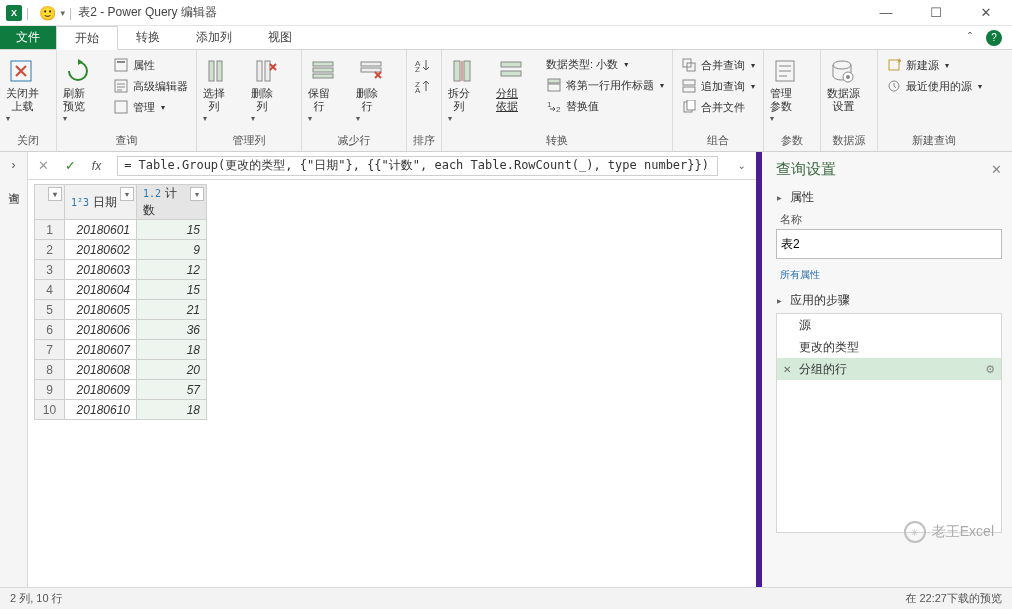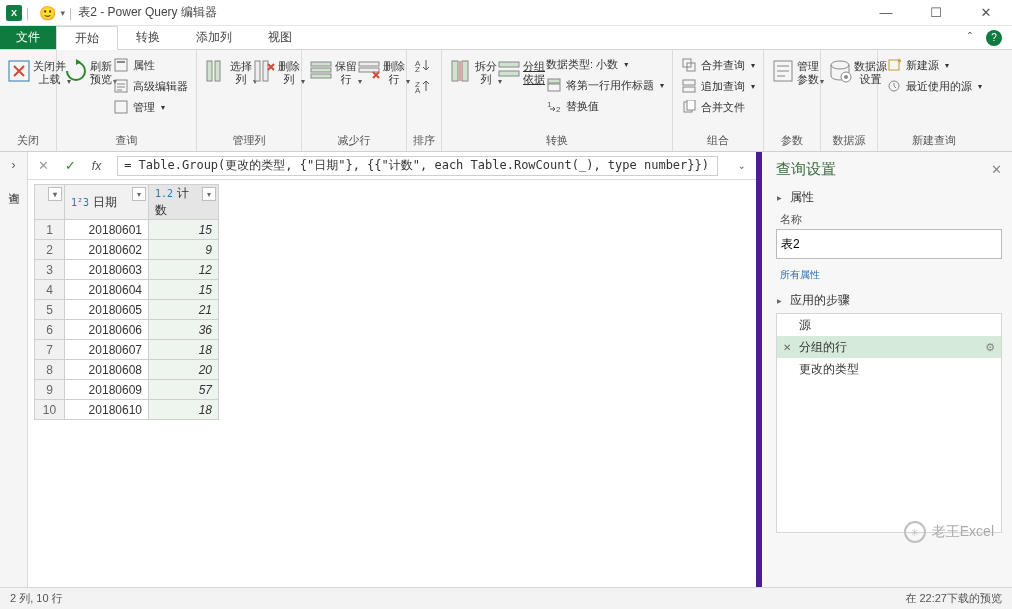--- a/index.html
+++ b/index.html
@@ -21,21 +21,21 @@
   .tabs .tab { padding:0 18px; display:flex; align-items:center; color:#444; }
   .tabs .tab.active { border:1px solid #d4d4d4; border-bottom:1px solid #fff; margin-bottom:-1px; background:#fff; }
   .tabs .help { margin-left:auto; display:flex; align-items:center; gap:14px; padding-right:10px; color:#555;}
   .tabs .help .q { width:16px; height:16px; border-radius:50%; background:#0f7b3e; color:#fff; display:flex; align-items:center; justify-content:center; font-size:10px;}
 
   
   .ribbon { background:#f5f5f5; border-bottom:1px solid #d0d0d0; display:flex; height:102px; }
   .rgroup { display:flex; flex-direction:column; border-right:1px solid #dcdcdc; padding:4px 6px 0 6px; }
   .rgroup .buttons { flex:1; display:flex; align-items:flex-start; gap:4px; }
   .rgroup .gname { text-align:center; font-size:11px; color:#555; padding:2px 0 3px; }
-  .vbtn { display:flex; flex-direction:row; align-items:flex-end; width:44px; padding-top:2px; gap:1px; }
+  .vbtn { display:flex; flex-direction:column; align-items:flex-start; width:44px; padding-top:2px; gap:1px; }
   .vbtn .ic { width:30px; height:30px; display:flex; align-items:center; justify-content:center; }
   .vbtn .lb { font-size:11px; line-height:13px; text-align:center; color:#333; }
   .vbtn .dd { font-size:8px; color:#555; }
   .stack { display:flex; flex-direction:column; gap:3px; padding-top:2px;}
   .hbtn { display:flex; align-items:center; gap:4px; font-size:11px; white-space:nowrap; padding:1px 2px;}
   .hbtn .ic { width:16px; height:16px; display:flex; align-items:center; justify-content:center; }
   svg { display:block; }
 
   
   .main { flex:1; display:flex; min-height:0; background:#fff;}
@@ -55,21 +55,21 @@
   table.grid { border-collapse:collapse; font-size:12px;}
   table.grid th, table.grid td { border:1px solid #cfcfcf; height:20px; }
   table.grid th.rowh { width:30px; background:#f1f1f1; color:#666; font-weight:normal; text-align:center;}
   table.grid th.colh { background:#f1f1f1; text-align:left; position:relative; padding:0 18px 0 6px; font-weight:normal;}
   table.grid th.colh.sel { background:#e5e5e5;}
   table.grid th.colh .dd { position:absolute; right:2px; top:2px; width:14px; height:14px; border:1px solid #bfbfbf; background:#fff; display:flex; align-items:center; justify-content:center; font-size:8px; color:#666;}
   table.grid th.colh .tic { color:#2a7ab0; font-size:10px; margin-right:4px; font-family:monospace;}
   table.grid th.corner { width:30px; background:#f1f1f1; position:relative;}
   table.grid th.corner .dd { position:absolute; right:2px; top:2px; width:14px; height:14px; border:1px solid #bfbfbf; background:#fff; font-size:8px; color:#666; display:flex; align-items:center; justify-content:center;}
   table.grid td { padding:0 6px; }
-  table.grid td.c1 { width:84px; text-align:right; color:#333;}
+  table.grid td.c1 { width:72px; text-align:right; font-style:italic; color:#333;}
   table.grid td.c2 { width:70px; text-align:right; font-style:italic; background:#eef5ee;}
 
   
   .rightpane { width:256px; border-left:6px solid #4c1d95; background:#f7f7f7; display:flex; flex-direction:column; padding:8px 10px 6px 14px; position:relative;}
   .rightpane h2 { font-size:15px; font-weight:normal; color:#3a6a3f; margin-bottom:10px;}
   .rightpane .close { position:absolute; right:10px; top:10px; color:#888; font-size:13px;}
   .sect { margin-bottom:10px;}
   .sect .sh { font-size:12px; color:#333; margin-bottom:4px;}
   .sect .sh::before { content:"◢"; font-size:9px; color:#555; margin-right:4px; transform:rotate(0);}
   .sect .sh.tri::before { content:"▲"; font-size:8px; color:#666; margin-right:6px; display:inline-block; transform:rotate(90deg);}
@@ -512,22 +512,22 @@
       <div class="sh tri">属性</div>
       <div class="lbl">名称</div>
       <input class="name" value="表2" style="">
       <div style="margin-top:8px;"><a href="#" class="link">所有属性</a></div>
     </div>
 
     <div class="sect" style="flex:1; display:flex; flex-direction:column;">
       <div class="sh tri">应用的步骤</div>
       <div class="steps" id="stepsbox">
           <div class="step">源</div>
+          <div class="step">更改的类型</div>
           <div class="step sel">分组的行<span class="gear">⚙</span></div>
-          <div class="step">更改的类型</div>
         </div>
     </div>
 
     <div class="watermark">
       <span class="wx">✳</span>
       <span>老王Excel</span>
     </div>
   </div>
 </div>
 

